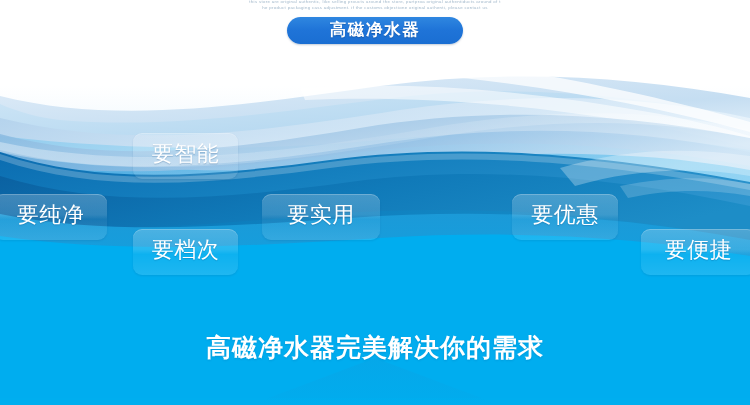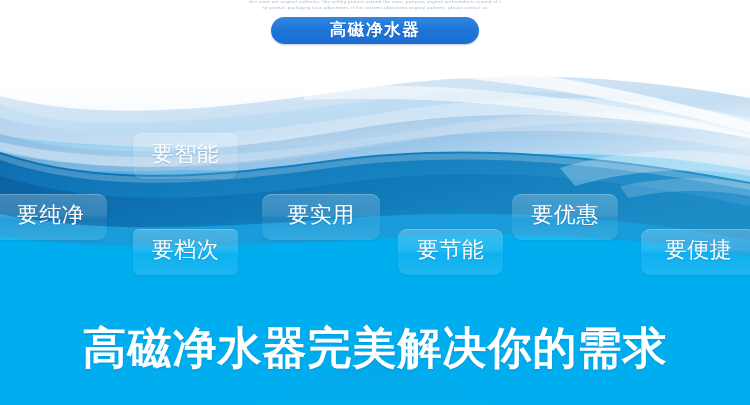--- a/index.html
+++ b/index.html
@@ -47,21 +47,21 @@
   }
   .fineprint div { display: block; }
 
   
   .title-pill {
     position: absolute;
     left: 50%;
     top: 17px;
     transform: translateX(-50%);
     z-index: 7;
-    width: 208px;
+    width: 176px;
     height: 27px;
     border-radius: 14px;
     background: linear-gradient(180deg, #2f87e0 0%, #1f74d8 48%, #1a6ed2 100%);
     box-shadow: 0 1px 2px rgba(10,50,100,0.25);
     display: flex;
     align-items: center;
     justify-content: center;
   }
   .title-pill .pill-text {
     color: #ffffff;
@@ -105,21 +105,21 @@
 
   
   .headline {
     position: absolute;
     z-index: 9;
     left: 0;
     width: 750px;
     top: 322px;
     text-align: center;
     color: #ffffff;
-    font-size: 44px;
+    font-size: 25px;
     font-weight: bold;
     letter-spacing: 1px;
     line-height: 52px;
     white-space: nowrap;
     text-shadow: 0 1px 2px rgba(0,70,130,0.18);
     font-family: "DejaVu Sans", "Liberation Sans", sans-serif;
   }
 </style>
 </head>
 <body>
@@ -231,27 +231,24 @@
   </div>
 
   <div class="tag" style="left: 262px; top: 194px; width: 118px;">
     <span class="tag-text">要实用</span>
   </div>
 
   <div class="tag" style="left: 512px; top: 194px; width: 106px;">
     <span class="tag-text">要优惠</span>
   </div>
 
-  <div class="tag" style="left: 133px; top: 229px; width: 105px; border-radius: 6px;">
+  <div class="tag" style="left: 133px; top: 229px; width: 105px;">
     <span class="tag-text">要档次</span>
   </div>
 
-  <div class="tag" style="left: 398px; top: 229px; width: 105px;">
-    <span class="tag-text">要节能</span>
-  </div>
 
   <div class="tag" style="left: 641px; top: 229px; width: 115px;">
     <span class="tag-text">要便捷</span>
   </div>
 
   <div class="headline">高磁净水器完美解决你的需求</div>
 
 </div>
 
 </body></html>

